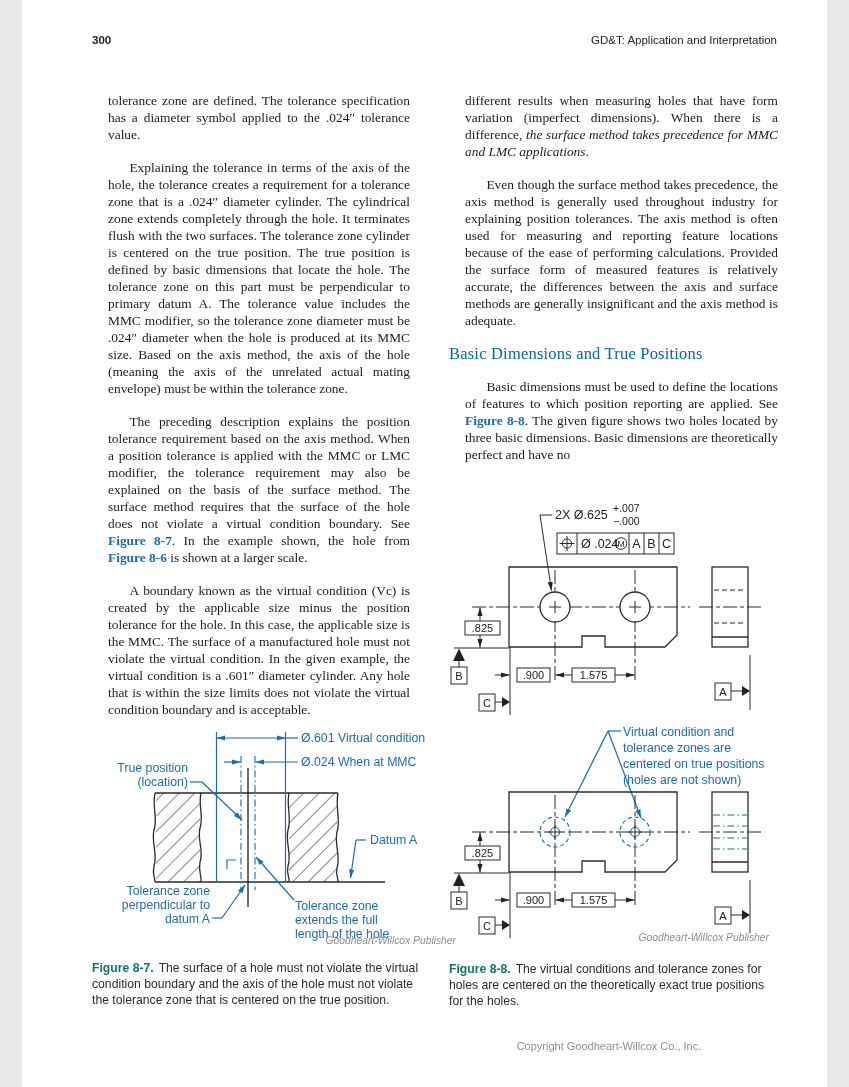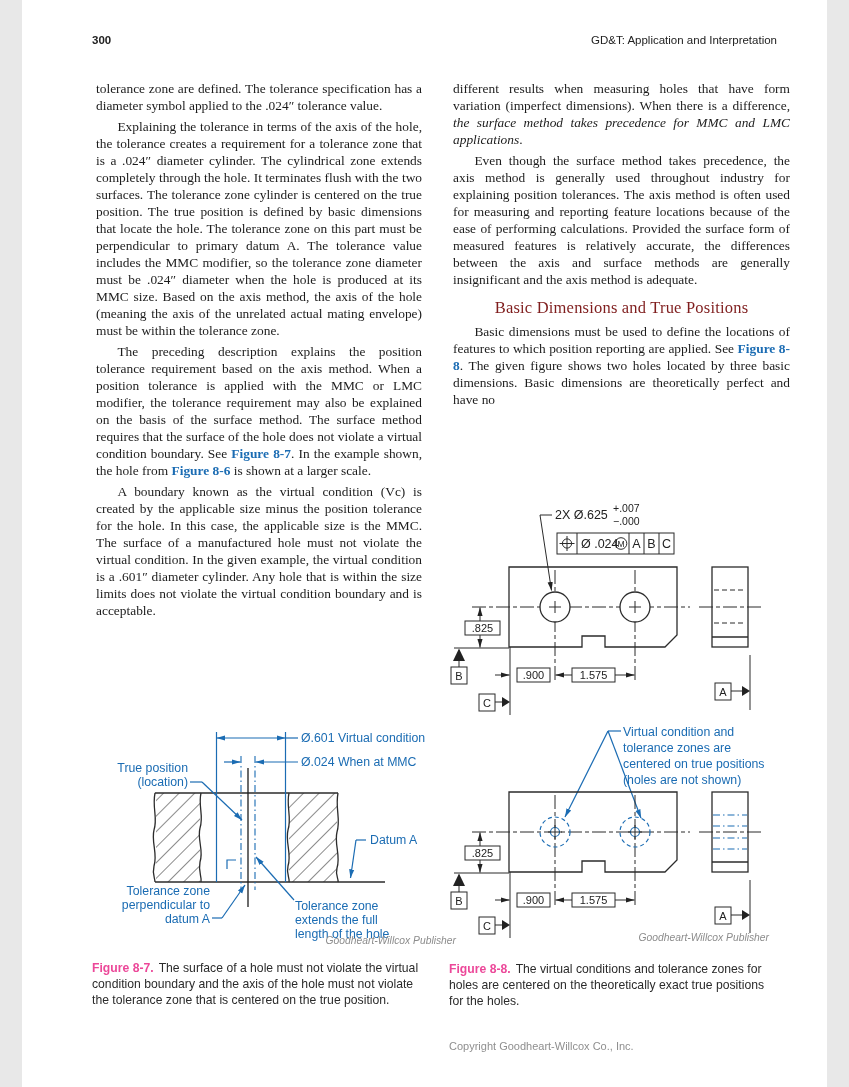--- a/index.html
+++ b/index.html
@@ -4,29 +4,29 @@
 <style>
   html,body{margin:0;padding:0;background:#e8e8e8;}
   .page{position:relative;width:805px;height:1087px;background:#ffffff;margin:0 auto;overflow:hidden;
         font-family:"Liberation Serif","DejaVu Serif",serif;color:#1c1c1c;}
   .hdr{position:absolute;top:34px;font-family:"Liberation Sans","DejaVu Sans",sans-serif;font-size:11.5px;color:#222;}
   .hdr-num{left:70px;font-weight:bold;}
   .hdr-title{left:425px;width:330px;text-align:right;font-weight:normal;}
   .col{position:absolute;font-size:13.4px;line-height:17px;text-align:justify;}
   .col-left{left:70px;top:76px;width:334px;}
   .col-right{left:427px;top:76px;width:345px;}
-  .col p{margin:4px;}
+  .col p{margin:16px;}
   .ind{text-indent:1.6em;}
   .fig-ref{color:#1b6cb3;font-weight:bold;}
   .it{font-style:italic;}
-  h2.sec{font-size:16.5px;font-weight:normal;margin:11px 0 7px 0;text-align:center;letter-spacing:0.2px;color:#7f1d1d;}
+  h2.sec{font-size:16.5px;font-weight:normal;margin:11px 0 7px 0;text-align:left;letter-spacing:0.2px;color:#0369a1;}
   .figwrap{position:absolute;}
   .cap{position:absolute;font-family:"Liberation Sans","DejaVu Sans",sans-serif;font-size:12.2px;line-height:15.8px;color:#2b2b2b;text-align:left;}
-  .cap-label{color:#ec4899;font-weight:bold;margin-right:5px;}
-  .footer{position:absolute;top:1040px;left:427px;width:320px;text-align:left;
+  .cap-label{color:#0f766e;font-weight:bold;margin-right:5px;}
+  .footer{position:absolute;top:1040px;left:427px;width:320px;text-align:center;
           font-family:"Liberation Sans","DejaVu Sans",sans-serif;font-size:11px;color:#8f8f8f;}
   
   svg{display:block;}
   .ln{stroke:#2b2b2b;stroke-width:1.3;fill:none;}
   .thin{stroke:#2b2b2b;stroke-width:1;fill:none;}
   .cl{stroke:#2b2b2b;stroke-width:1;fill:none;stroke-dasharray:14 3 4 3;}
   .hid{stroke:#2b2b2b;stroke-width:1;fill:none;stroke-dasharray:5 3;}
   .bl{stroke:#1b6cb3;stroke-width:1.2;fill:none;}
   .bldash{stroke:#1b6cb3;stroke-width:1.1;fill:none;stroke-dasharray:7 3 1.5 3;}
   .blcirc{stroke:#1b6cb3;stroke-width:1.2;fill:none;stroke-dasharray:4 3;}

